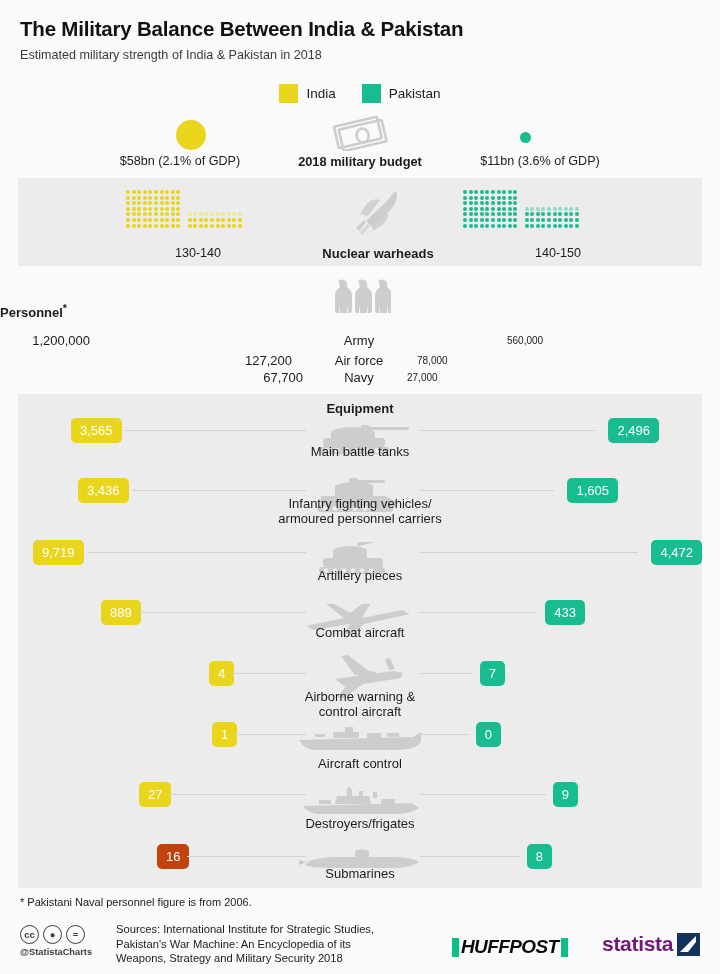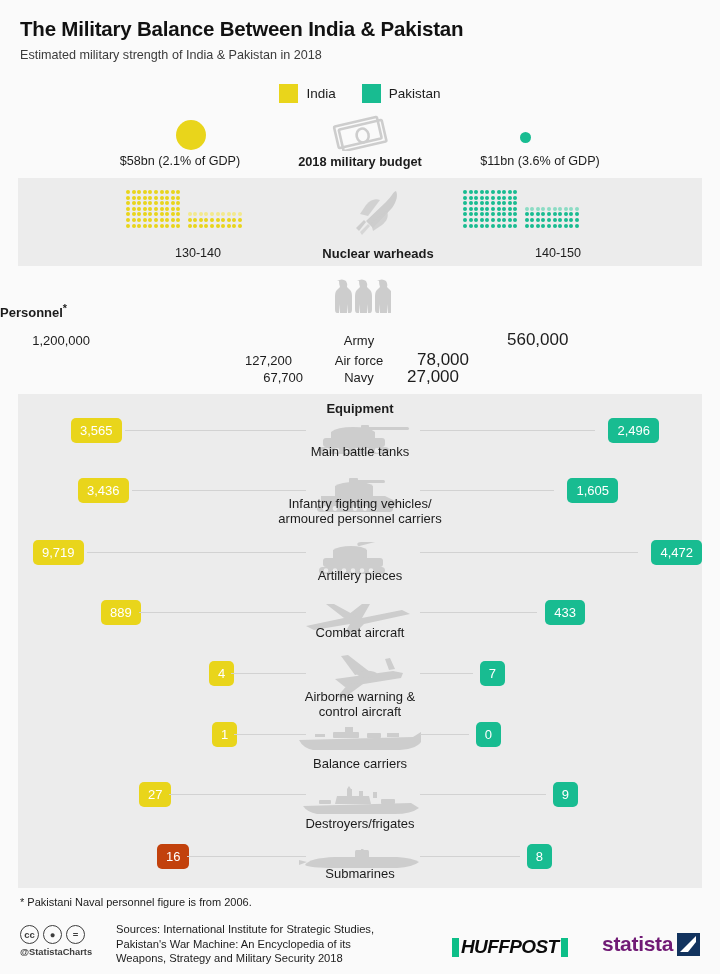--- a/index.html
+++ b/index.html
@@ -48,21 +48,21 @@
 
   
   .personnel-icon{position:absolute;left:329px;top:278px;width:62px;height:38px;}
   .personnel-title{position:absolute;left:0;width:686px;top:302px;text-align:left;font-size:13px;font-weight:bold;}
   .p-row{position:absolute;left:0;width:720px;height:20px;display:flex;align-items:center;}
   .p-left{width:322px;display:flex;justify-content:flex-end;align-items:center;}
   .p-val-l{font-size:13px;margin-right:6px;white-space:nowrap;}
   .p-bar{height:100%;}
   .p-mid{width:74px;text-align:center;font-size:13px;}
   .p-right{width:324px;display:flex;justify-content:flex-start;align-items:center;}
-  .p-val-r{font-size:17px;margin-left:6px;white-space:nowrap;}
+  .p-val-r{font-size:10px;margin-left:6px;white-space:nowrap;}
 
   
   .eq-title{position:absolute;left:0;width:720px;top:401px;text-align:center;font-size:13px;font-weight:bold;}
   .eq-row{position:absolute;left:0;width:720px;}
   .eq-icon{position:absolute;left:0;width:720px;display:flex;justify-content:center;}
   .eq-name{position:absolute;left:180px;width:360px;text-align:center;font-size:13px;line-height:15px;color:#1c1c1c;}
   .line{position:absolute;height:1px;background:#d2d2d2;}
   .badge{position:absolute;height:25px;border-radius:5px;display:flex;align-items:center;justify-content:center;
          color:#ffffff;font-size:13px;padding:0 9px;box-sizing:border-box;white-space:nowrap;}
 
@@ -558,21 +558,21 @@
               <path d="M4 14 L118 11 L126 6 L126 16 Q120 24 100 24 L18 24 Q8 22 4 14 Z"></path>
               <rect x="38" y="6" width="26" height="6" rx="1"></rect>
               <rect x="50" y="1" width="8" height="6"></rect>
               <rect x="72" y="7" width="14" height="5" rx="1"></rect>
               <path d="M20 8 L30 8 L30 11 L20 11 Z"></path>
               <path d="M92 7 L104 7 L104 11 L92 11 Z"></path>
             </g>
           </svg>
         </div>
         <div class="eq-name" style="top: 756px;">
-          <div>Balance carriers</div>
+          <div>Aircraft control</div>
         </div>
         <div class="badge" style="left: 212px; top: 722px; background: rgb(233, 213, 27);">1</div>
         <div class="line" style="left: 234px; width: 72px; top: 734px;"></div>
         <div class="badge" style="right: 219px; top: 722px; background: rgb(24, 188, 145);">0</div>
         <div class="line" style="left: 420px; width: 49px; top: 734px;"></div>
       </div>
       <div class="eq-row" style="top: 0px;">
         <div class="eq-icon" style="top: 786px;">
           <svg viewBox="0 0 130 34" width="130" height="34">
             <g fill="#cdcdcd">

